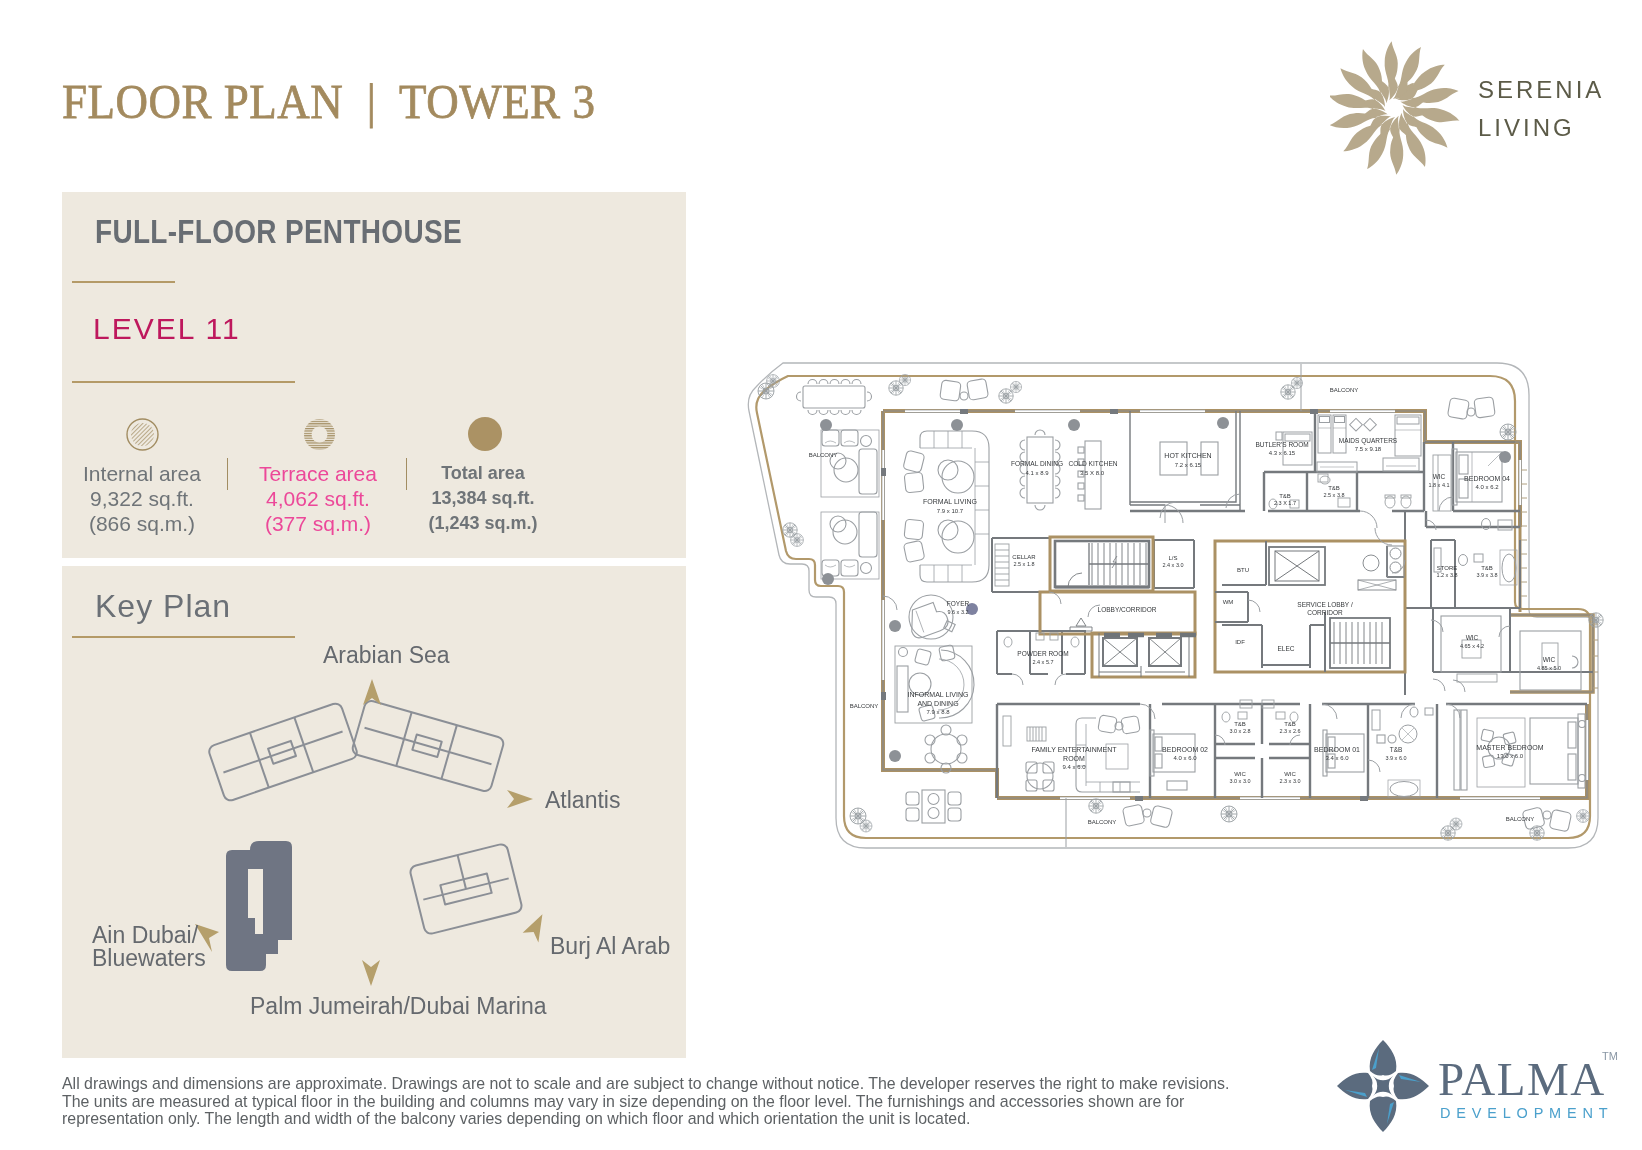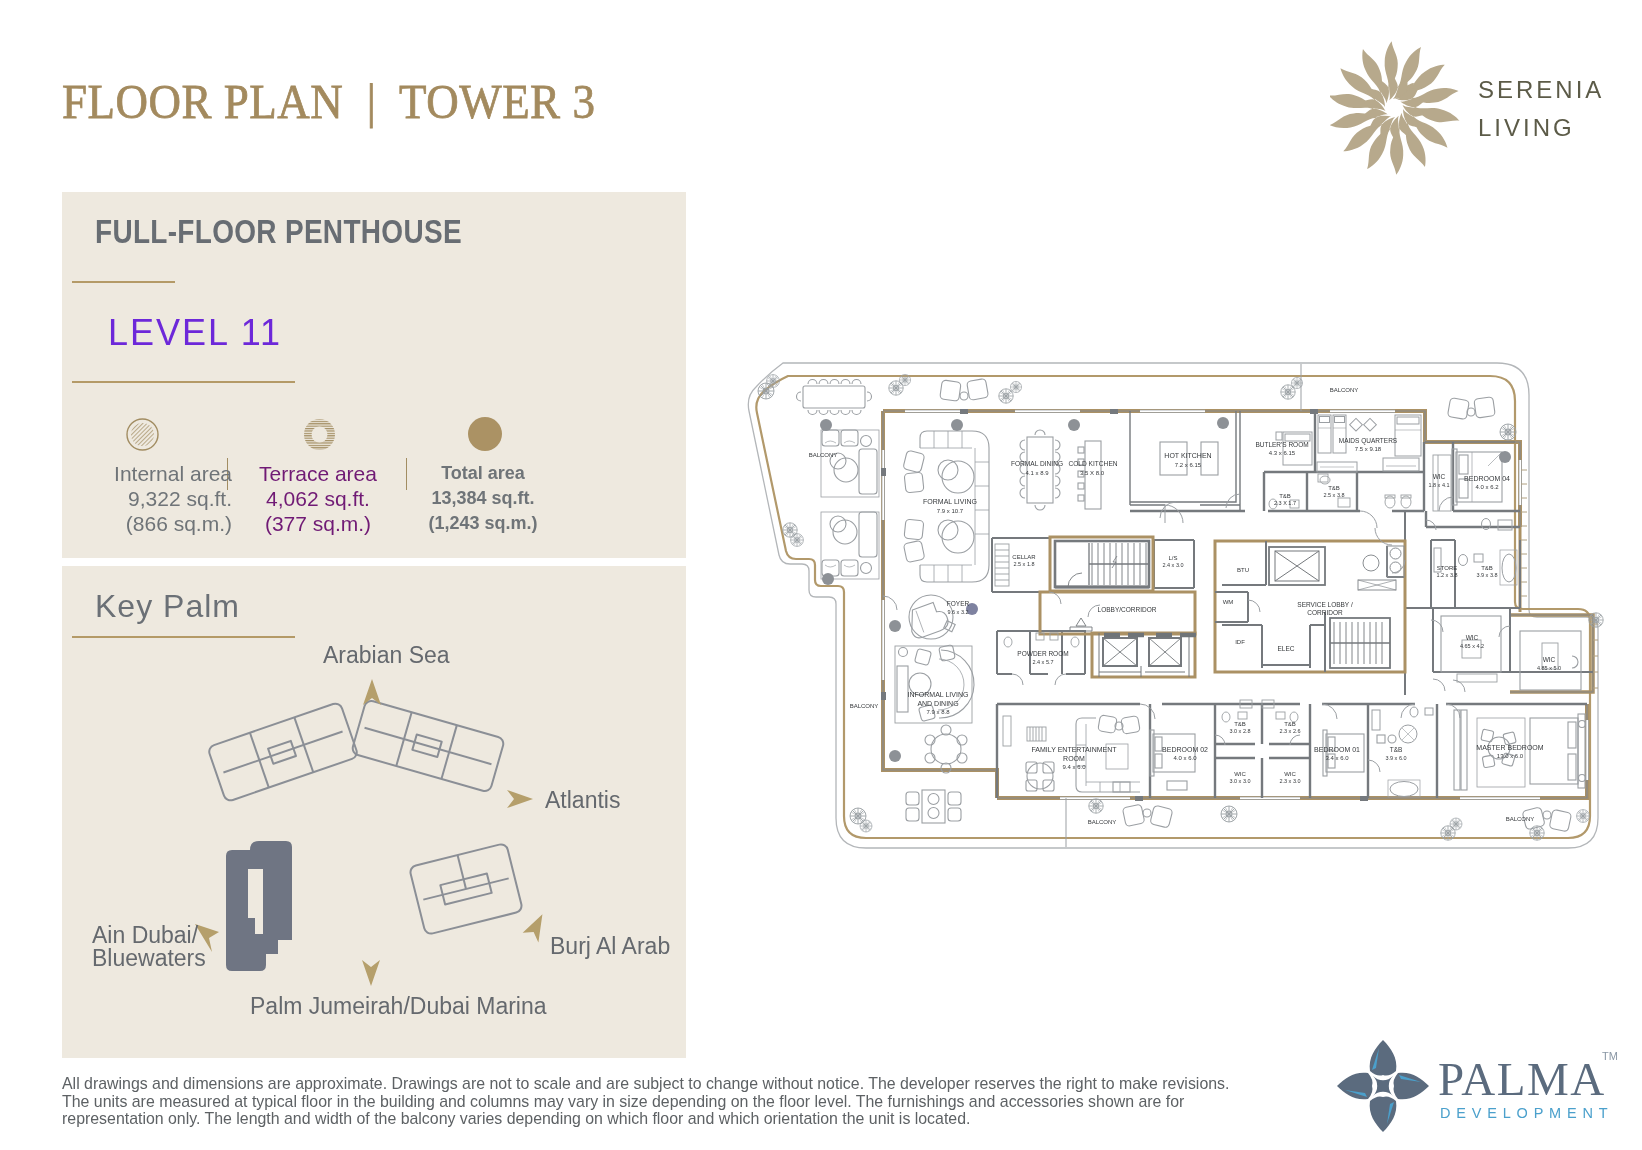--- a/index.html
+++ b/index.html
@@ -52,21 +52,21 @@
   <text x="148" y="58" font-size="24" letter-spacing="3" fill="#5c5b48">SERENIA</text>
   <text x="148" y="96" font-size="24" letter-spacing="3" fill="#5c5b48">LIVING</text>
 </svg>
 
 <div class="abs" style="left:62px;top:192px;width:624px;height:366px;background:#eee9df;"></div>
 
 <div class="abs" style="left:95px;top:213px;font-size:28px;font-weight:bold;color:#686d73;letter-spacing:0.3px;transform:scale(1,1.2);transform-origin:0 0;">FULL-FLOOR PENTHOUSE</div>
 
 <div class="abs" style="left:72px;top:281px;width:103px;height:0;border-top:2px solid #b49a67;"></div>
 
-<div class="abs" style="left:108px;top:312px;font-size:36px;color:#6d28d9;letter-spacing:2px;">LEVEL 11</div>
+<div class="abs" style="left:93px;top:312px;font-size:30px;color:#be185d;letter-spacing:2px;">LEVEL 11</div>
 
 <div class="abs" style="left:72px;top:381px;width:223px;height:0;border-top:2px solid #b49a67;"></div>
 
 <svg class="abs" style="left:124px;top:416px" width="37" height="37" viewBox="0 0 37 37">
   <defs>
     <pattern id="hatch" width="3" height="3" patternTransform="rotate(45)" patternUnits="userSpaceOnUse">
       <rect width="3" height="3" fill="#eee9df"></rect>
         <line x1="0" y1="0" x2="0" y2="3" stroke="#a28d62" stroke-width="1.4"></line>
     </pattern>
     <pattern id="hatchH" width="37" height="2.4" patternUnits="userSpaceOnUse">
@@ -84,29 +84,29 @@
 </svg>
 
 <svg class="abs" style="left:465px;top:414px" width="40" height="40" viewBox="0 0 40 40">
   <circle cx="20" cy="20" r="17" fill="#ab9264"></circle>
 </svg>
 
 <div class="abs" style="left:227px;top:458px;height:32px;border-left:1.5px solid #a28d62;"></div>
 
 <div class="abs" style="left:406px;top:458px;height:32px;border-left:1.5px solid #a28d62;"></div>
 
-<div class="abs" style="left:52px;top:461px;width:180px;text-align:right;font-size:21px;line-height:25px;color:#6f7478;">Internal area<br>9,322 sq.ft.<br>(866 sq.m.)</div>
-
-<div class="abs" style="left:228px;top:461px;width:180px;text-align:center;font-size:21px;line-height:25px;color:#701a75;">Terrace area<br>4,062 sq.ft.<br>(377 sq.m.)</div>
+<div class="abs" style="left:52px;top:461px;width:180px;text-align:center;font-size:21px;line-height:25px;color:#6f7478;">Internal area<br>9,322 sq.ft.<br>(866 sq.m.)</div>
+
+<div class="abs" style="left:228px;top:461px;width:180px;text-align:center;font-size:21px;line-height:25px;color:#ec4899;">Terrace area<br>4,062 sq.ft.<br>(377 sq.m.)</div>
 
 <div class="abs" style="left:393px;top:461px;width:180px;text-align:center;font-size:18px;line-height:25px;color:#6f7478;font-weight:bold;">Total area<br>13,384 sq.ft.<br>(1,243 sq.m.)</div>
 
 <div class="abs" style="left:62px;top:566px;width:624px;height:492px;background:#eee9df;"></div>
 
-<div class="abs" style="left:95px;top:588px;font-size:32px;color:#6b7076;letter-spacing:1px;">Key Palm</div>
+<div class="abs" style="left:95px;top:588px;font-size:32px;color:#6b7076;letter-spacing:1px;">Key Plan</div>
 
 <div class="abs" style="left:72px;top:636px;width:223px;height:0;border-top:2px solid #b49a67;"></div>
 
 <svg class="abs" style="left:62px;top:566px" width="624" height="492" viewBox="0 0 624 492">
   <g fill="none" stroke="#8b8f96" stroke-width="2" stroke-linejoin="round">
 
     <g transform="rotate(-19 221 186)">
       <rect x="151" y="157" width="140" height="58" rx="7"></rect>
       <path d="M 158,186 H 284"></path>
       <line x1="196" y1="157" x2="196" y2="186"></line>

